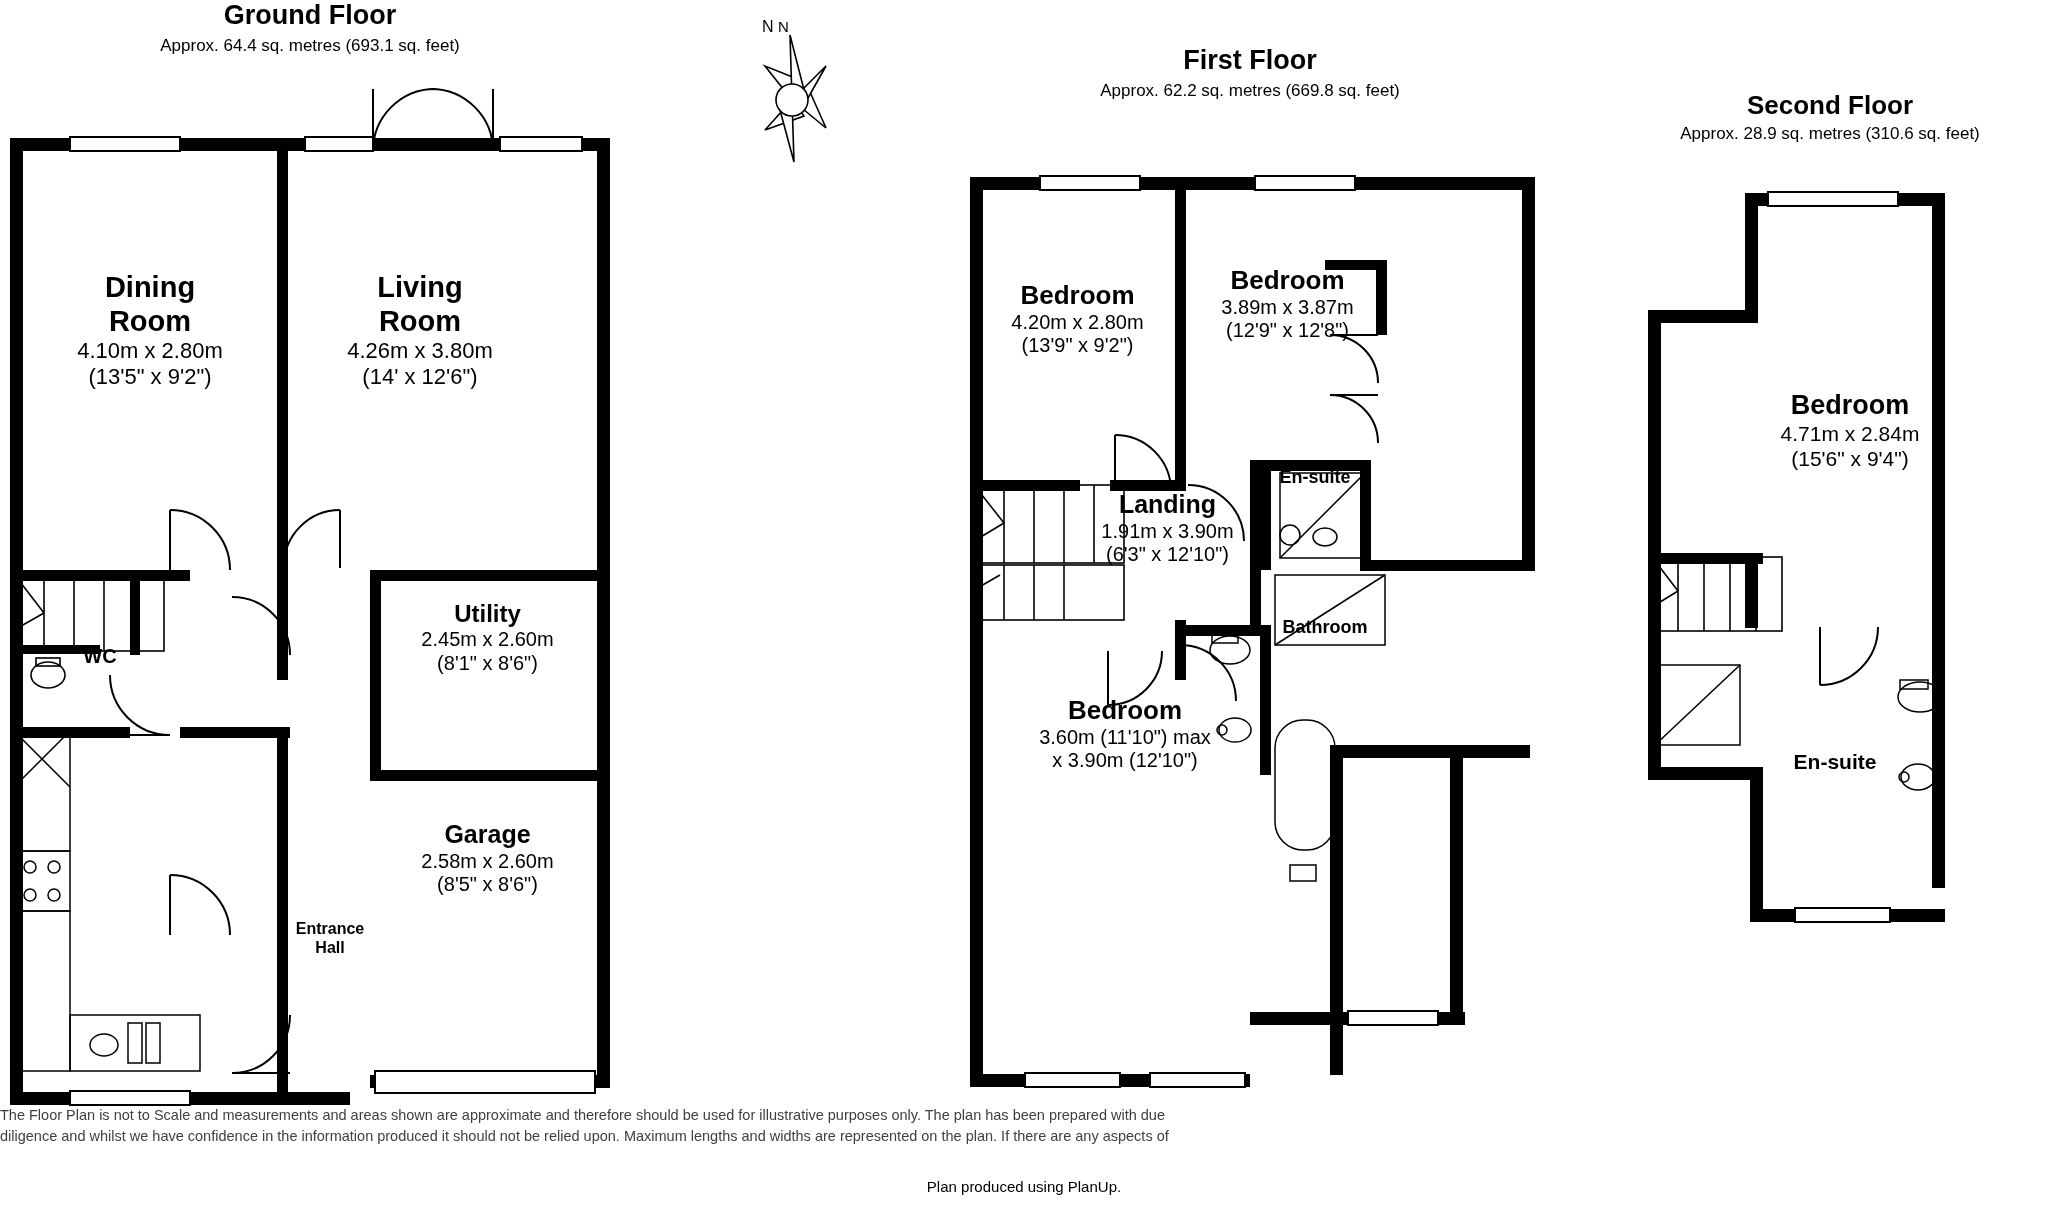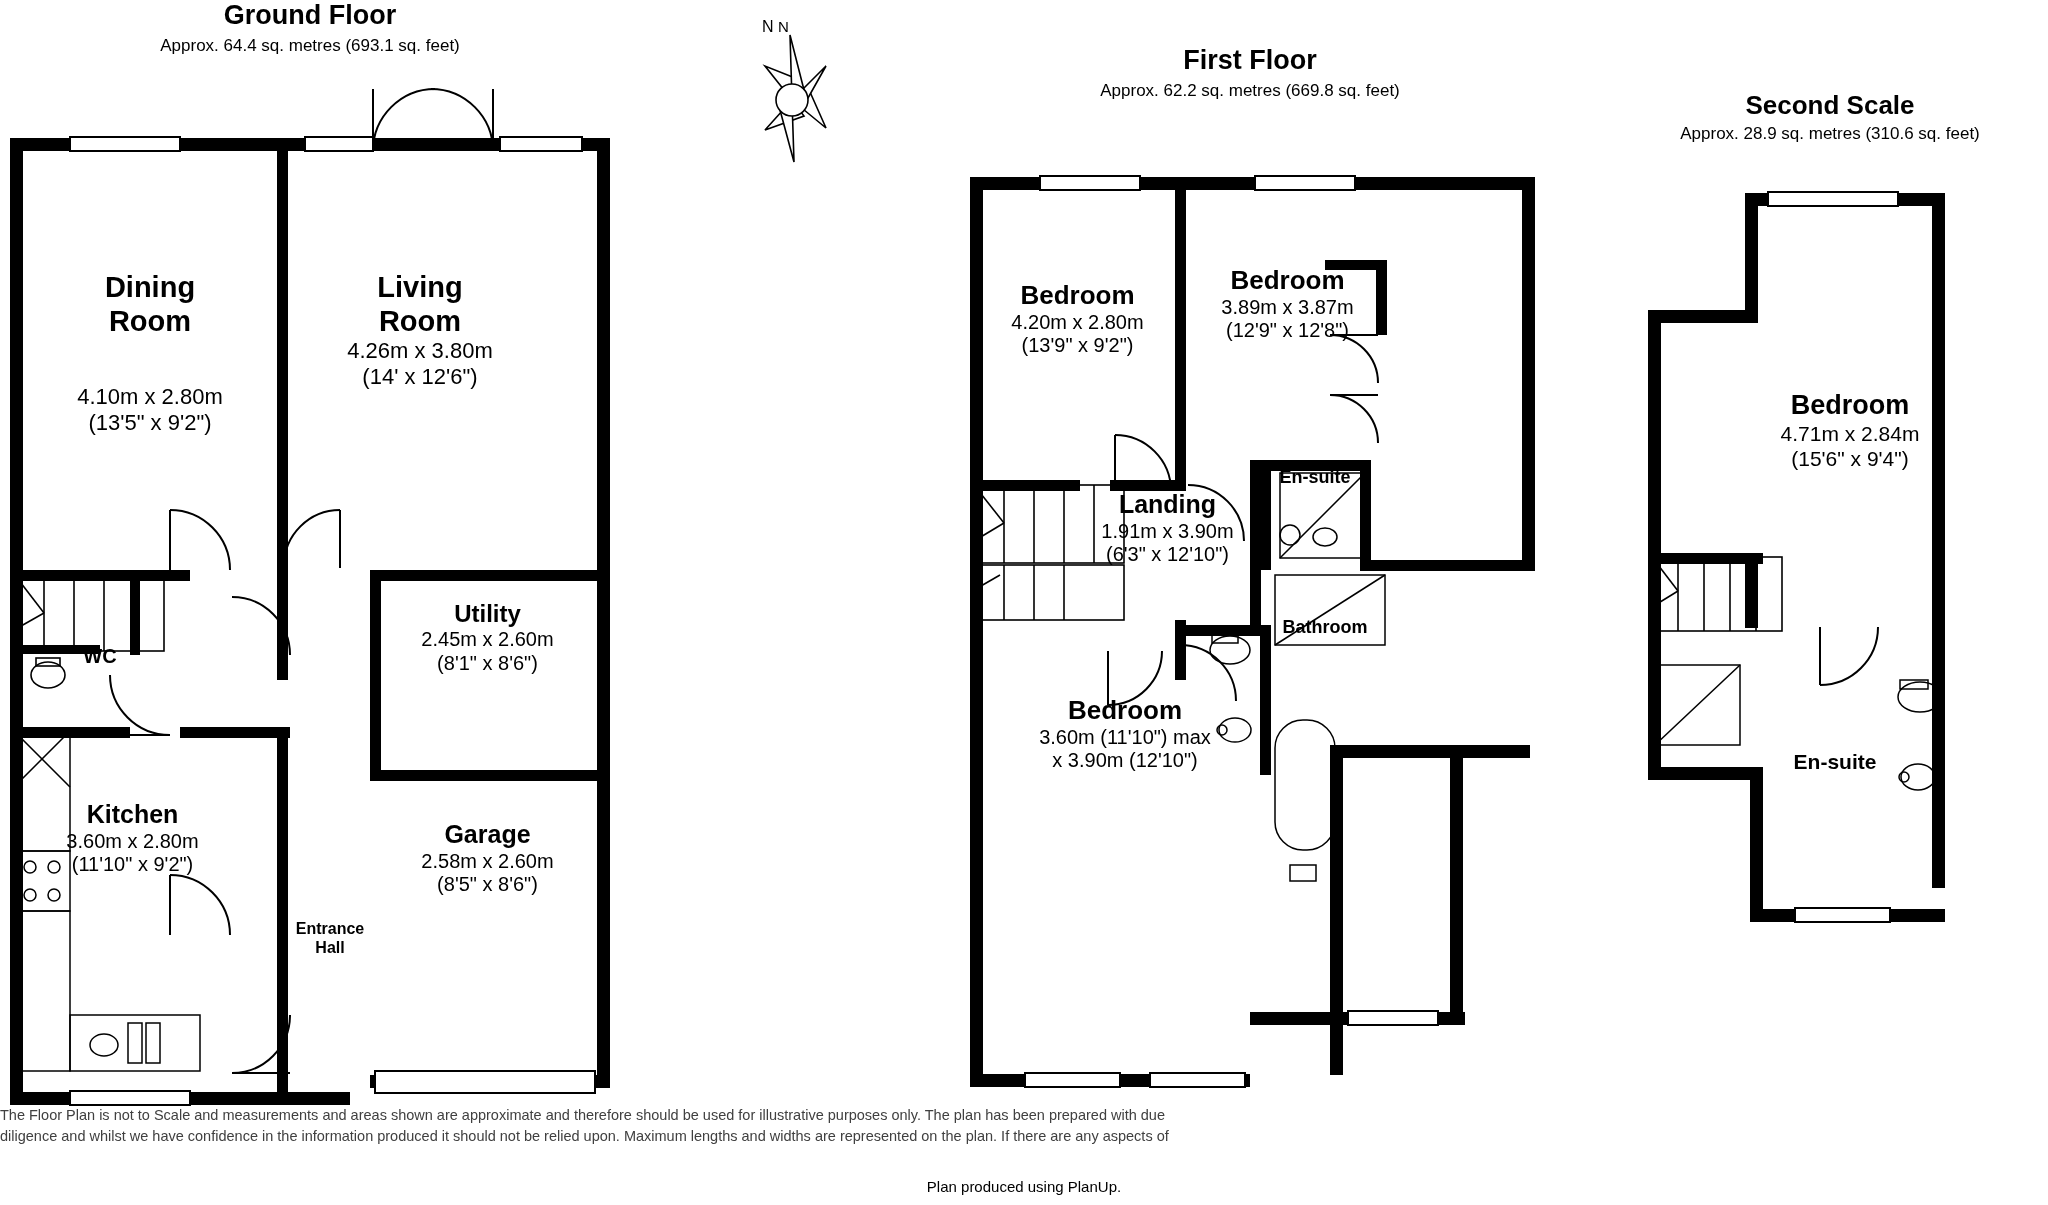--- a/index.html
+++ b/index.html
@@ -154,42 +154,37 @@
         <path d="M290,960 A58,58 0 0 1 232,1018"></path>
         <line x1="232" y1="1018" x2="290" y2="1018"></line>
       </g>
 
       <rect x="375" y="1016" width="220" height="22" fill="#fff" stroke="#000" stroke-width="2"></rect>
     </svg>
 
     <div class="abs lbl" style="left:30px;top:270px;width:240px;">
       <div style="font-size:29px;font-weight:bold;">Dining</div>
       <div style="font-size:29px;font-weight:bold;">Room</div>
-      <div style="font-size:22px;margin-top:46px;">4.10m x 2.80m</div>
+      <div style="font-size:22px;">4.10m x 2.80m</div>
       <div style="font-size:22px;">(13'5" x 9'2")</div>
     </div>
 
     <div class="abs lbl" style="left:295px;top:270px;width:250px;">
       <div style="font-size:29px;font-weight:bold;">Living</div>
       <div style="font-size:29px;font-weight:bold;">Room</div>
       <div style="font-size:22px;">4.26m x 3.80m</div>
       <div style="font-size:22px;">(14' x 12'6")</div>
     </div>
 
     <div class="abs lbl" style="left:380px;top:600px;width:215px;">
       <div style="font-size:24px;font-weight:bold;">Utility</div>
       <div style="font-size:20px;">2.45m x 2.60m</div>
       <div style="font-size:20px;">(8'1" x 8'6")</div>
     </div>
 
-    <div class="abs lbl" style="left:25px;top:800px;width:215px;">
-      <div style="font-size:25px;font-weight:bold;">Kitchen</div>
-      <div style="font-size:20px;">3.60m x 2.80m</div>
-      <div style="font-size:20px;">(11'10" x 9'2")</div>
-    </div>
 
     <div class="abs lbl" style="left:380px;top:820px;width:215px;">
       <div style="font-size:25px;font-weight:bold;">Garage</div>
       <div style="font-size:20px;">2.58m x 2.60m</div>
       <div style="font-size:20px;">(8'5" x 8'6")</div>
     </div>
 
     <div class="abs lbl" style="left:70px;top:645px;width:60px;font-size:20px;font-weight:bold;">WC</div>
 
     <div class="abs lbl" style="left:275px;top:920px;width:110px;">
@@ -330,21 +325,21 @@
       <div style="font-size:20px;">3.60m (11'10") max</div>
       <div style="font-size:20px;">x 3.90m (12'10")</div>
     </div>
 
     <div class="abs lbl" style="left:330px;top:422px;width:110px;font-size:18px;font-weight:bold;">En-suite</div>
 
     <div class="abs lbl" style="left:330px;top:572px;width:130px;font-size:18px;font-weight:bold;">Bathroom</div>
   </div>
 
   <div class="abs" style="left:1620px;top:90px;width:430px;height:980px;">
-    <div class="abs ttl" style="left:0;top:0;width:420px;font-size:26px;">Second Scale</div>
+    <div class="abs ttl" style="left:0;top:0;width:420px;font-size:26px;">Second Floor</div>
     <div class="abs sub" style="left:0;top:34px;width:420px;font-size:17px;">Approx. 28.9 sq. metres (310.6 sq. feet)</div>
 
     <svg width="430" height="900" style="position:absolute;left:0;top:55px;">
       <g fill="#000" stroke="none">
 
         <rect x="125" y="48" width="200" height="13"></rect>
         <rect x="125" y="48" width="13" height="130"></rect>
         <rect x="312" y="48" width="13" height="695"></rect>
         <rect x="28" y="165" width="110" height="13"></rect>
         <rect x="28" y="165" width="13" height="470"></rect>

